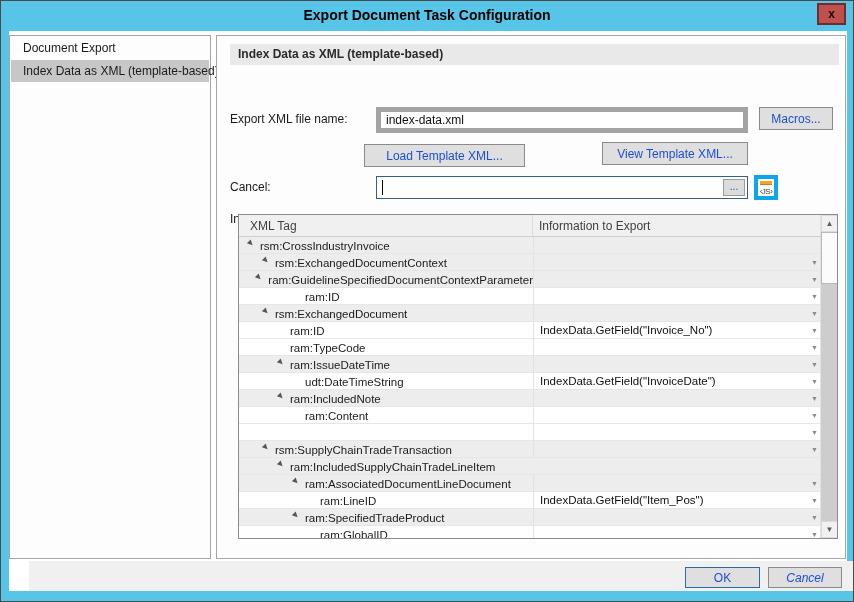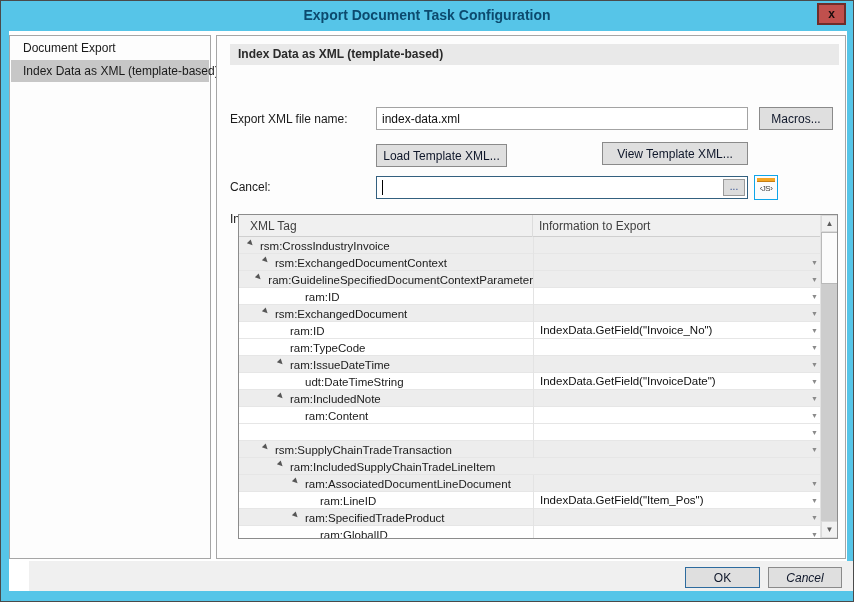--- a/index.html
+++ b/index.html
@@ -7,52 +7,52 @@
     --close-red:#c0504d;
     --focus-blue:#2d6b9e;
   }
   *{margin:0;padding:0;box-sizing:border-box;}
   html,body{width:854px;height:602px;}
   body{font-family:"Liberation Sans",sans-serif;font-size:12px;color:#1b1b1b;background:#fff;}
 
   .dialog{position:relative;width:854px;height:602px;background:var(--accent);border:1px solid #4a4a4a;overflow:hidden;}
 
   
-  .titlebar{position:absolute;left:0;top:0;width:100%;height:30px;text-align:center;line-height:29px;font-size:14px;font-weight:600;color:#0c4a6e;}
+  .titlebar{position:absolute;left:0;top:0;width:100%;height:30px;text-align:center;line-height:29px;font-size:14px;font-weight:600;color:#000000;}
   .close-btn{position:absolute;top:2px;right:7px;width:29px;height:22px;background:var(--close-red);border:2px solid #6e2d2a;color:#1a0d0d;font-weight:bold;font-size:12px;line-height:18px;text-align:center;cursor:pointer;}
 
   
   .client{position:absolute;left:8px;top:30px;width:838px;height:560px;background:#ffffff;}
 
   
   .sidebar{position:absolute;left:0;top:4px;width:202px;height:524px;background:#fdfdfd;border:1px solid #a6a6a6;}
   .side-item{height:22px;line-height:22px;padding-left:12px;margin:1px 1px 0 1px;white-space:nowrap;cursor:pointer;}
   .side-item.selected{background:#c7c7c7;}
 
   
   .main{position:absolute;left:207px;top:4px;width:630px;height:524px;background:#fdfdfd;border:1px solid #a6a6a6;}
   .main-header{position:absolute;left:13px;top:8px;width:609px;height:21px;background:#e9e9e9;line-height:21px;padding-left:8px;font-weight:bold;color:#2a2a2a;}
 
   .lbl{position:absolute;left:13px;white-space:nowrap;}
   .lbl-export{top:76px;text-align:right;}
   .lbl-script{top:144px;}
   .lbl-indexdata{top:176px;}
 
-  .txt{position:absolute;height:23px;background:#fff;border:1px solid #a3a3a3;font-family:"Liberation Sans",sans-serif;font-size:12px;padding:8px 5px;color:#111;}
+  .txt{position:absolute;height:23px;background:#fff;border:5px solid #a3a3a3;font-family:"Liberation Sans",sans-serif;font-size:12px;padding:8px 5px;color:#111;}
   .txt-file{left:159px;top:71px;width:372px;}
 
-  .btn{position:absolute;height:23px;background:#dfdfdf;border:1px solid #8a8a8a;font-family:"Liberation Sans",sans-serif;font-size:12px;color:#0f172a;text-align:center;cursor:pointer;}
+  .btn{position:absolute;height:23px;background:#dfdfdf;border:1px solid #8a8a8a;font-family:"Liberation Sans",sans-serif;font-size:12px;color:#1d4ed8;text-align:center;cursor:pointer;}
   .btn-macros{left:542px;top:71px;width:74px;}
-  .btn-load{left:159px;top:108px;width:131px;}
+  .btn-load{left:147px;top:108px;width:161px;}
   .btn-view{left:385px;top:106px;width:146px;}
 
   .script-box{position:absolute;left:159px;top:140px;width:372px;height:23px;background:#fff;border:1px solid #33607f;}
   .caret{position:absolute;left:5px;top:3px;width:1px;height:15px;background:#000;}
   .browse-btn{position:absolute;right:2px;top:2px;width:22px;height:17px;background:#dcdcdc;border:1px solid #9a9a9a;font-size:10px;line-height:13px;color:#2e4b8f;text-align:center;cursor:pointer;}
-  .js-btn{position:absolute;left:537px;top:139px;width:24px;height:25px;background:#fcfcfc;border:1px solid #0ea5e9;cursor:pointer;text-decoration:underline;}
+  .js-btn{position:absolute;left:537px;top:139px;width:24px;height:25px;background:#fcfcfc;border:4px solid #0ea5e9;cursor:pointer;text-decoration:underline;}
   .js-bar{position:absolute;left:2px;top:2px;right:2px;height:4px;background:#f5a623;border-bottom:1px solid #c77f12;}
   .js-txt{position:absolute;left:0;right:0;top:8px;text-align:center;font-size:8px;color:#3c3c3c;letter-spacing:-0.5px;}
 
   
   .grid{position:absolute;left:21px;top:178px;width:600px;height:325px;border:1px solid #8c8c8c;background:#fff;overflow:hidden;}
   .grid-header{position:absolute;left:0;top:0;width:583px;height:22px;background:#f0f0f0;border-bottom:1px solid #cfcfcf;color:#3f3f3f;}
   .gh-tag{position:absolute;left:11px;top:0;line-height:22px;}
   .gh-val{position:absolute;left:300px;top:0;line-height:22px;border-left:1px solid #dcdcdc;padding-left:6px;margin-left:-7px;}
   .grid-body{position:absolute;left:0;top:22px;width:583px;height:303px;overflow:hidden;}
   .grid-row{position:relative;width:583px;height:17px;border-bottom:1px solid #e6e6e6;background:#fff;}

